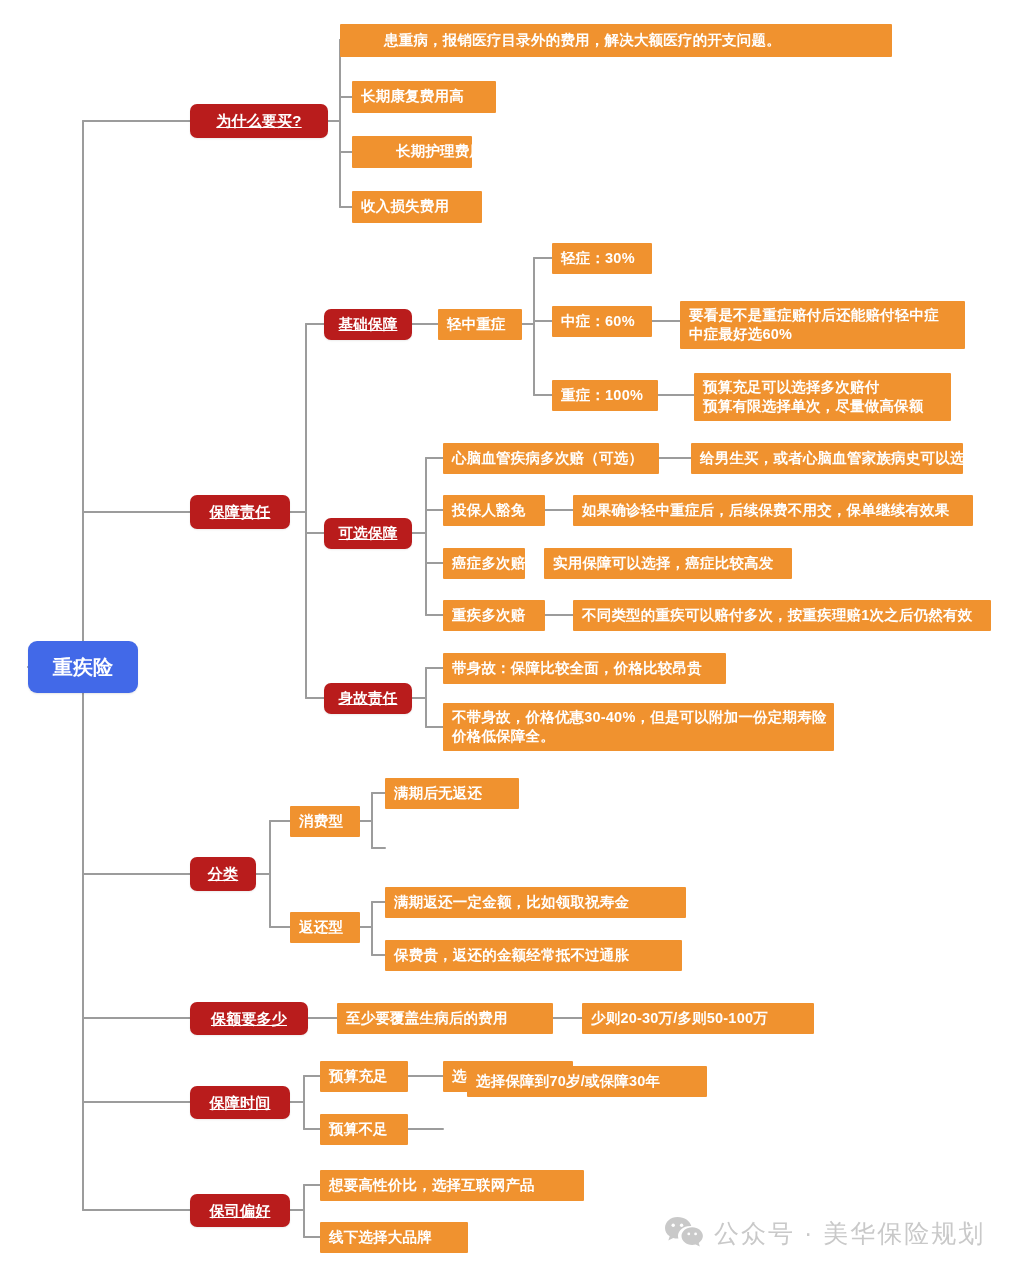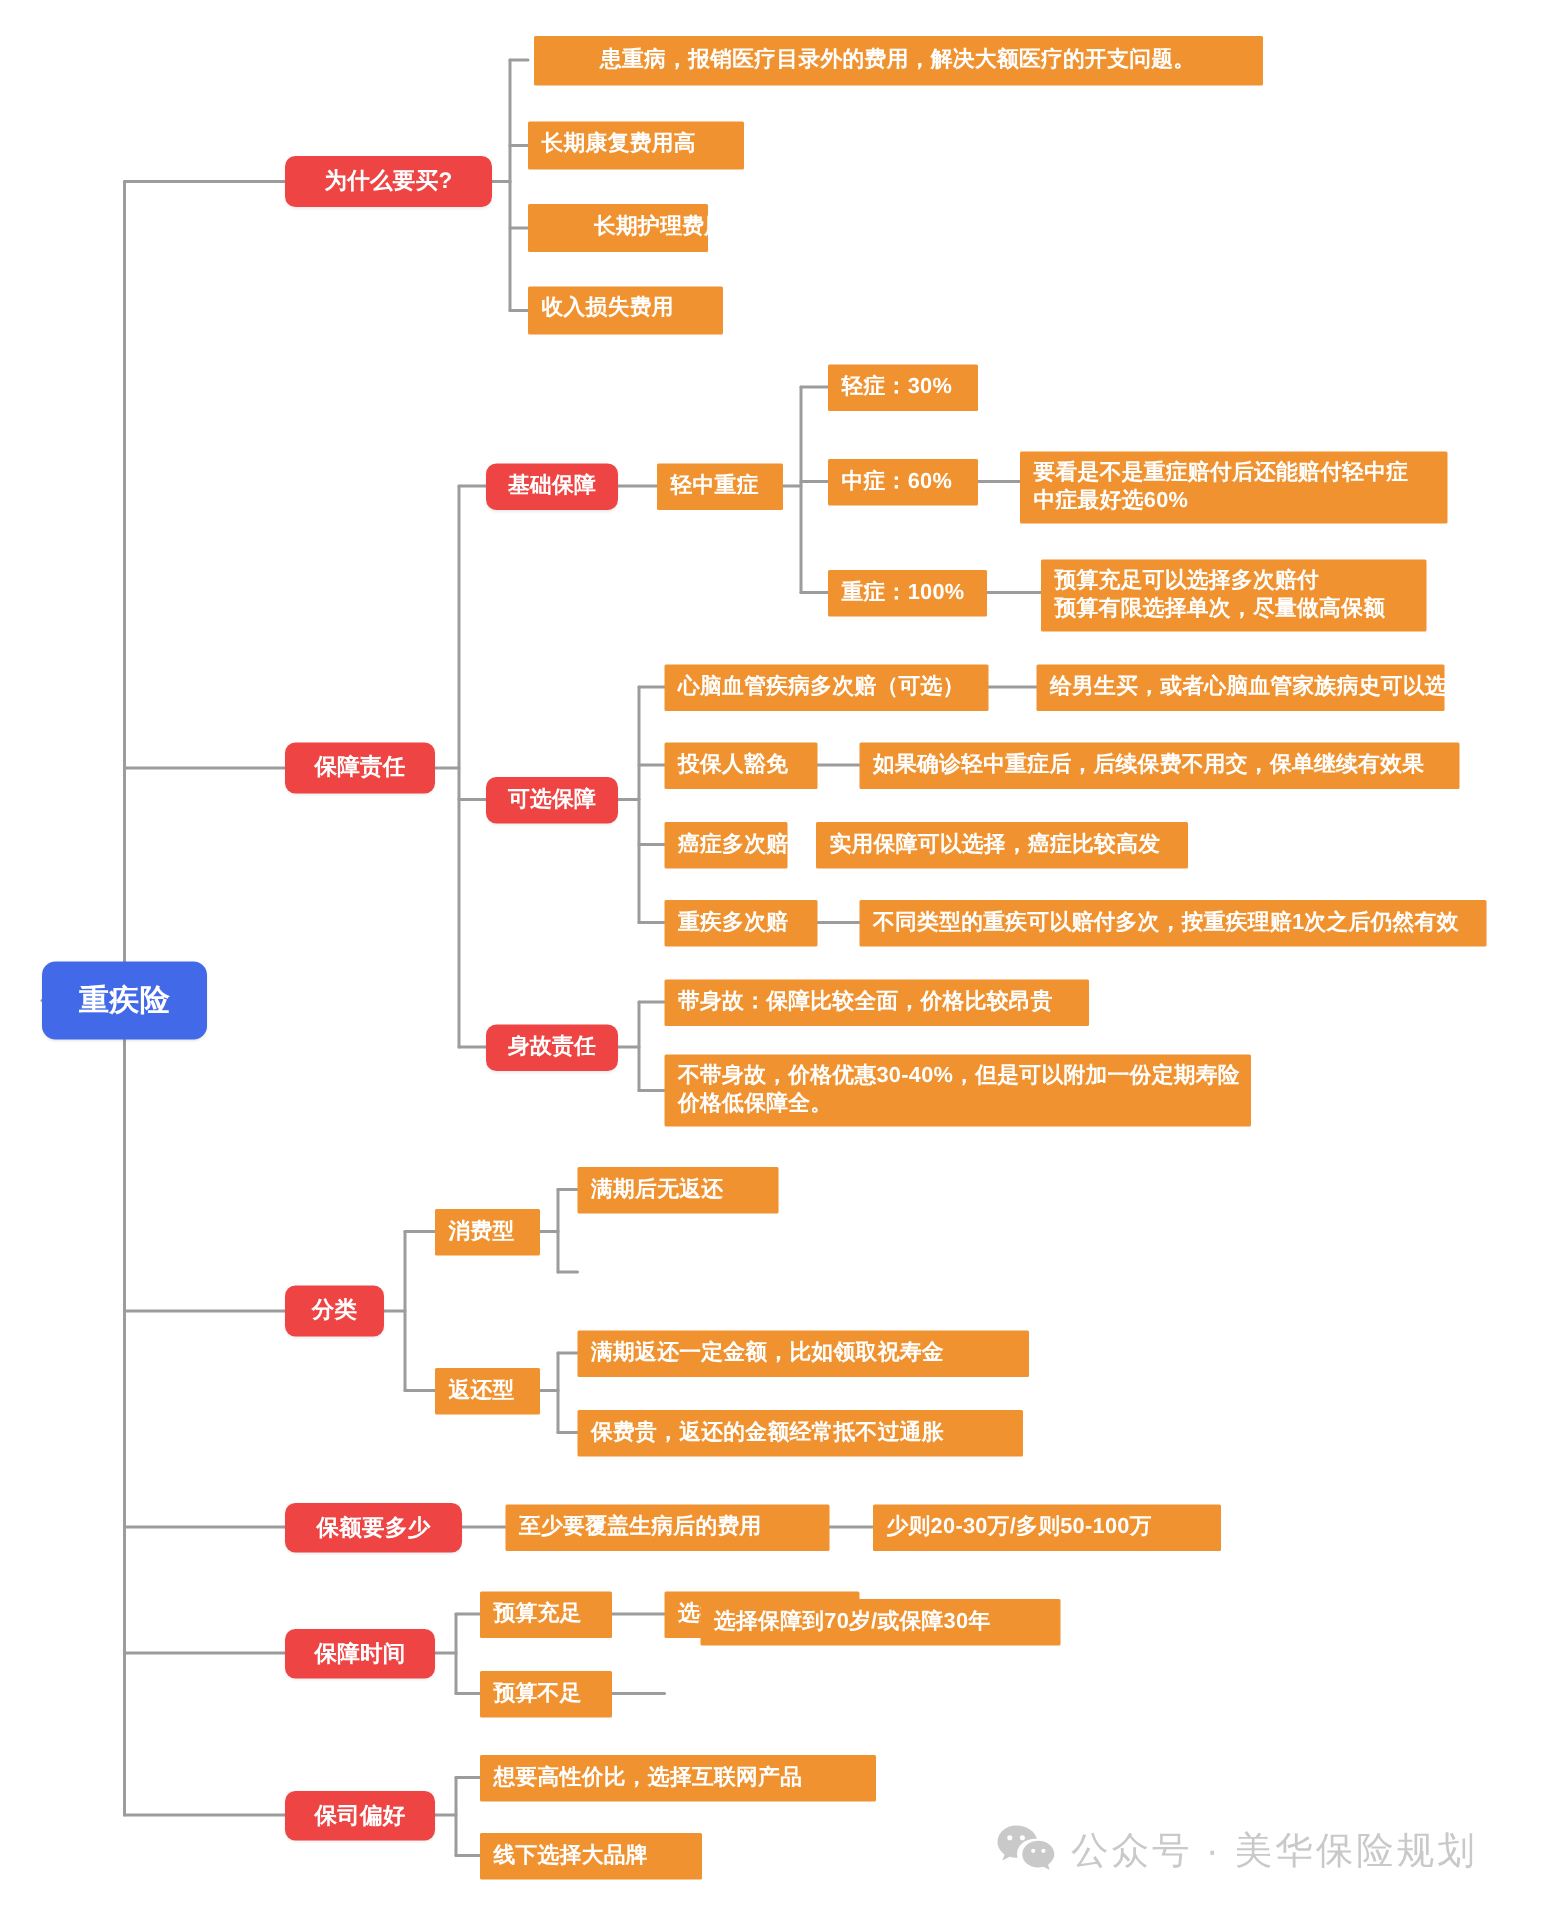--- a/index.html
+++ b/index.html
@@ -23,25 +23,26 @@
     line-height:1.32;
   }
   .root{
     background:#4269e8;
     border-radius:9px;
     font-size:20px;
     justify-content:center;
     box-shadow:0 1px 2px rgba(0,0,0,.10);
   }
   .lvl2{
-    background:#ef4444;
+    background:#b91c1c;
     border-radius:7px;
     font-size:15px;
     justify-content:center;
     box-shadow:0 1px 2px rgba(0,0,0,.08);
+    text-decoration:underline;
   }
   .leaf{
     background:#f0922f;
     border-radius:1px;
     font-size:14.5px;
     padding:0 9px;
   }
   .leaf.multi{align-items:center;}
   .watermark{
     position:absolute;
@@ -142,24 +143,24 @@
       <path d="M290,1210 L304,1210"></path>
       <path d="M304,1185 L304,1237"></path>
       <path d="M304,1185 L320,1185"></path>
       <path d="M304,1237 L320,1237"></path>
     </g>
   </svg>
 
   <div class="node root" style="left:28px;top:641px;width:110px;height:52px;">重疾险</div>
 
   <div class="node lvl2" style="left:190px;top:104px;width:138px;height:34px;">为什么要买?</div>
-  <div class="node leaf" style="left:356px;top:24px;width:486px;height:33px;padding-left:44px;">患重病，报销医疗目录外的费用，解决大额医疗的开支问题。</div>
+  <div class="node leaf" style="left:340px;top:24px;width:552px;height:33px;padding-left:44px;">患重病，报销医疗目录外的费用，解决大额医疗的开支问题。</div>
   <div class="node leaf" style="left:352px;top:81px;width:144px;height:32px;">长期康复费用高</div>
   <div class="node leaf" style="left:352px;top:136px;width:120px;height:32px;padding-left:44px;">长期护理费用</div>
-  <div class="node leaf" style="left:352px;top:191px;width:130px;height:32px;font-family:Liberation Mono, monospace;">收入损失费用</div>
+  <div class="node leaf" style="left:352px;top:191px;width:130px;height:32px;">收入损失费用</div>
 
   <div class="node lvl2" style="left:190px;top:495px;width:100px;height:34px;">保障责任</div>
 
   <div class="node lvl2" style="left:324px;top:309px;width:88px;height:31px;font-size:14.5px;">基础保障</div>
   <div class="node leaf" style="left:438px;top:309px;width:84px;height:31px;">轻中重症</div>
   <div class="node leaf" style="left:552px;top:243px;width:100px;height:31px;">轻症：30%</div>
   <div class="node leaf" style="left:552px;top:306px;width:100px;height:31px;">中症：60%</div>
   <div class="node leaf multi" style="left:680px;top:301px;width:285px;height:48px;">要看是不是重症赔付后还能赔付轻中症
 中症最好选60%</div>
   <div class="node leaf" style="left:552px;top:380px;width:106px;height:31px;">重症：100%</div>

